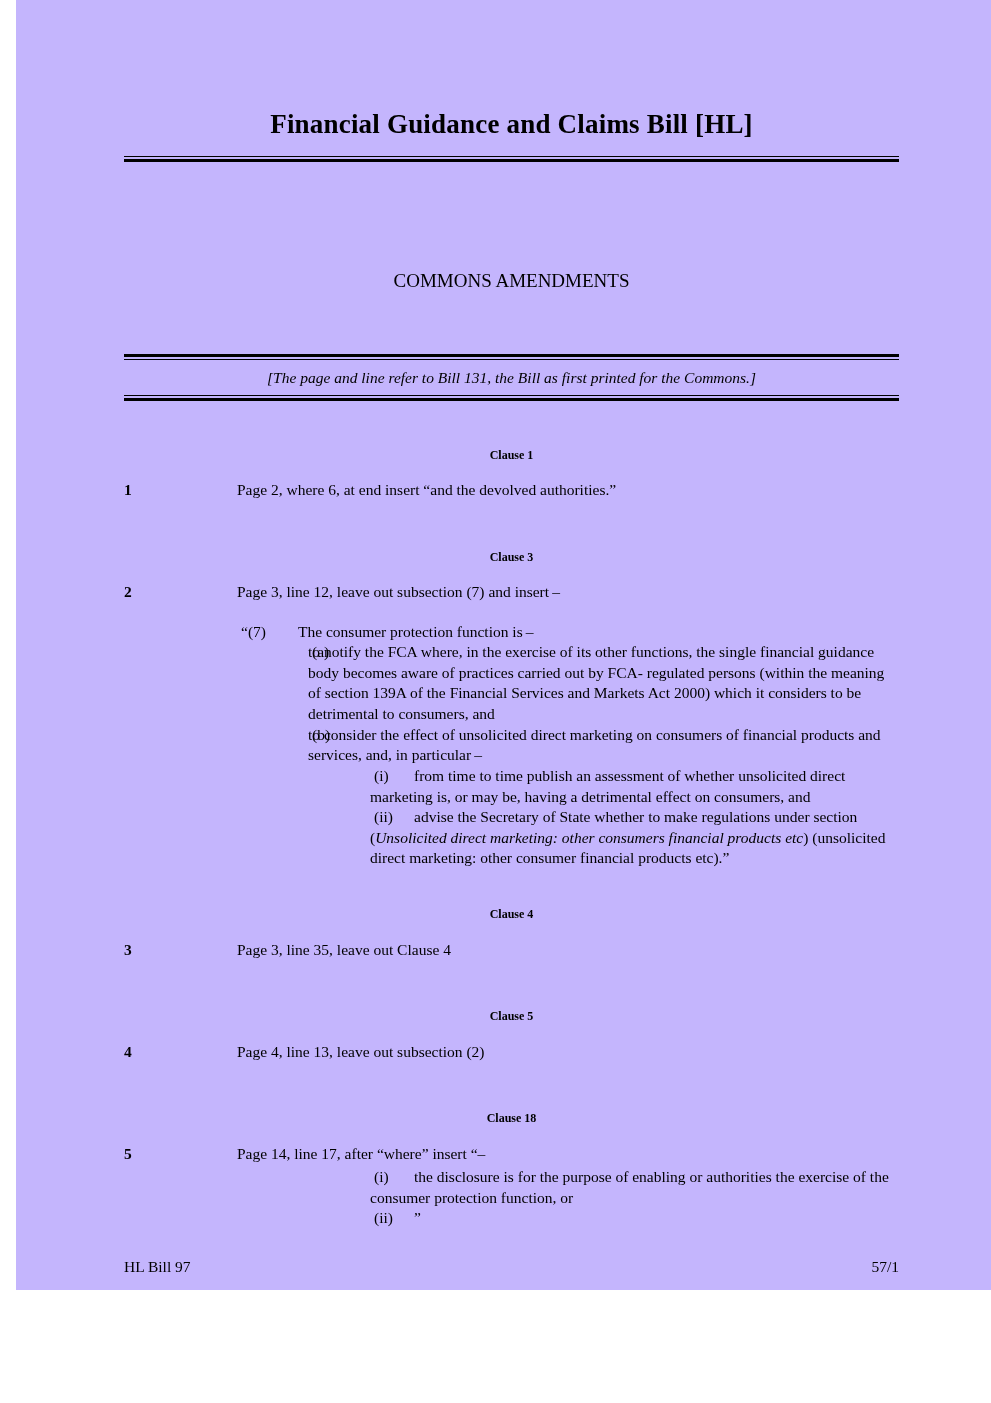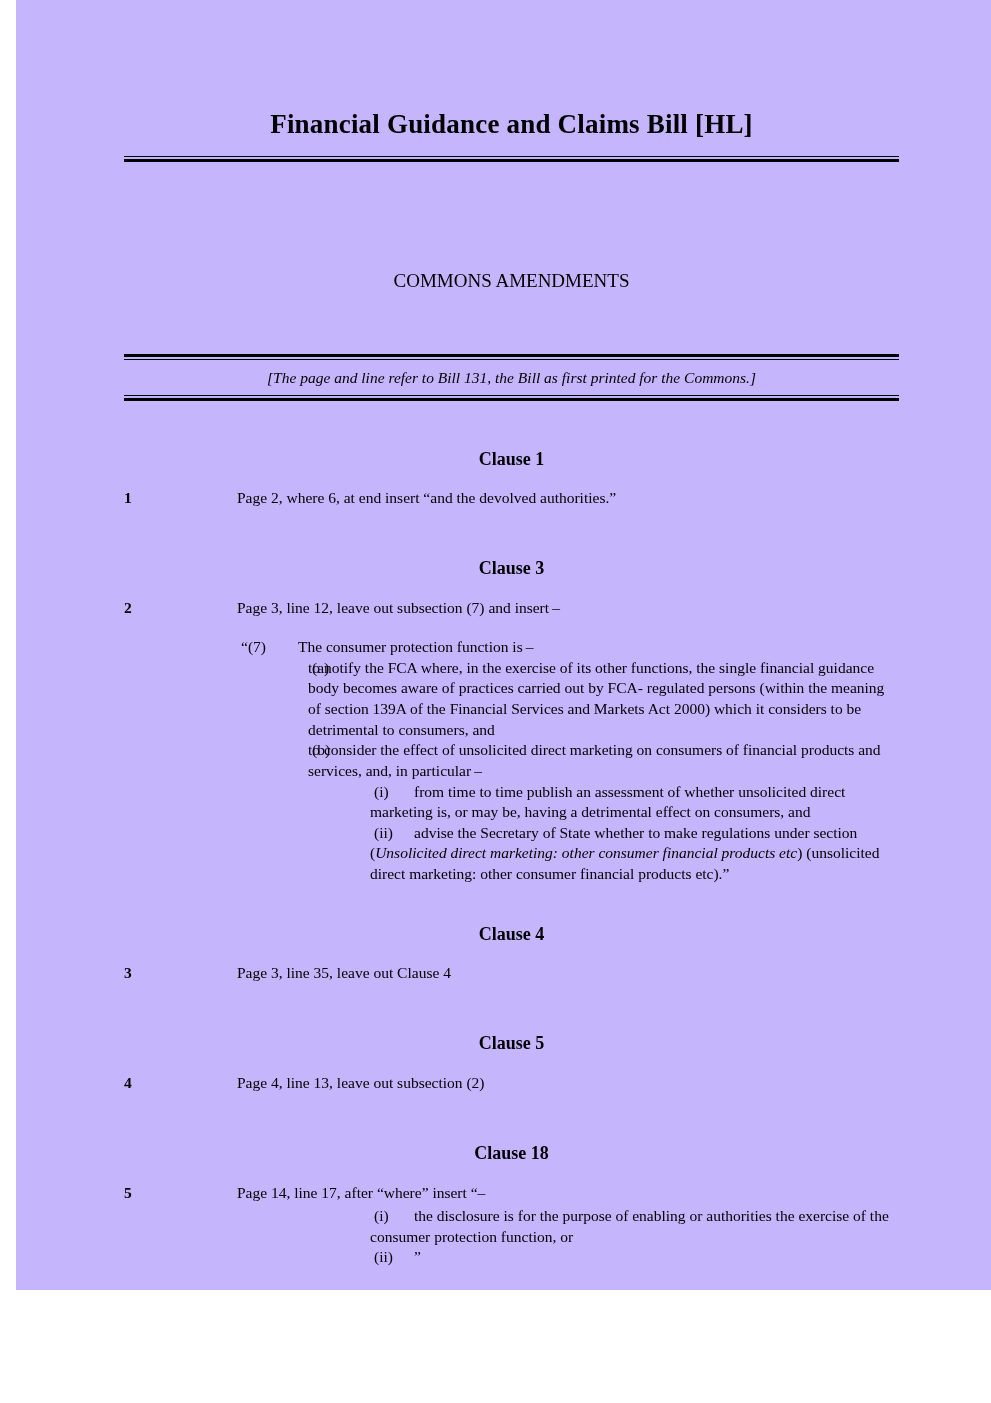--- a/index.html
+++ b/index.html
@@ -74,21 +74,21 @@
     padding: 8px 0 7px 0;
     line-height: 1.25;
   }
 
   
   .body-area {
     padding-top: 47px;
   }
   .clause-heading {
     text-align: center;
-    font-size: 18px;
+    font-size: 12px;
     font-weight: bold;
     margin: 0;
     padding: 0;
     line-height: 1.3;
   }
   .amendment {
     position: relative;
     margin-top: 17px;
   }
   .amend-num {
@@ -220,21 +220,21 @@
           <span class="txt">to consider the effect of unsolicited direct marketing on consumers of financial products and services, and, in particular –</span>
         </div>
 
         <div class="lvl lvl3">
           <span class="lbl">(i)</span>
           <span class="txt">from time to time publish an assessment of whether unsolicited direct marketing is, or may be, having a detrimental effect on consumers, and</span>
         </div>
 
         <div class="lvl lvl3">
           <span class="lbl">(ii)</span>
-          <span class="txt"><span>advise the Secretary of State whether to make regulations under section (</span><span class="it">Unsolicited direct marketing: other consumer financial products etc</span><span>) (unsolicited direct marketing: other consumer financial products etc).”</span></span>
+          <span class="txt"><span>advise the Secretary of State whether to make regulations under section (</span><span class="it">Unsolicited direct marketing: other consumers financial products etc</span><span>) (unsolicited direct marketing: other consumer financial products etc).”</span></span>
         </div>
       </div>
 
       <div style="height:38px"></div>
 
       <div class="clause-heading">Clause 4</div>
       <div class="amendment">
         <div class="amend-num">3</div>
         <div class="amend-lead">Page 3, line 35, leave out Clause 4</div>
       </div>
@@ -260,14 +260,18 @@
         </div>
         <div class="lvl lvl3 in-amend5">
           <span class="lbl">(ii)</span>
           <span class="txt" style="text-align:left">”</span>
         </div>
       </div>
 
     </div>
   </div>
 
+  <div class="footer">
+    <span>HL Bill 97</span>
+    <span>57/1</span>
+  </div>
 
 </div>
 
 </body></html>

